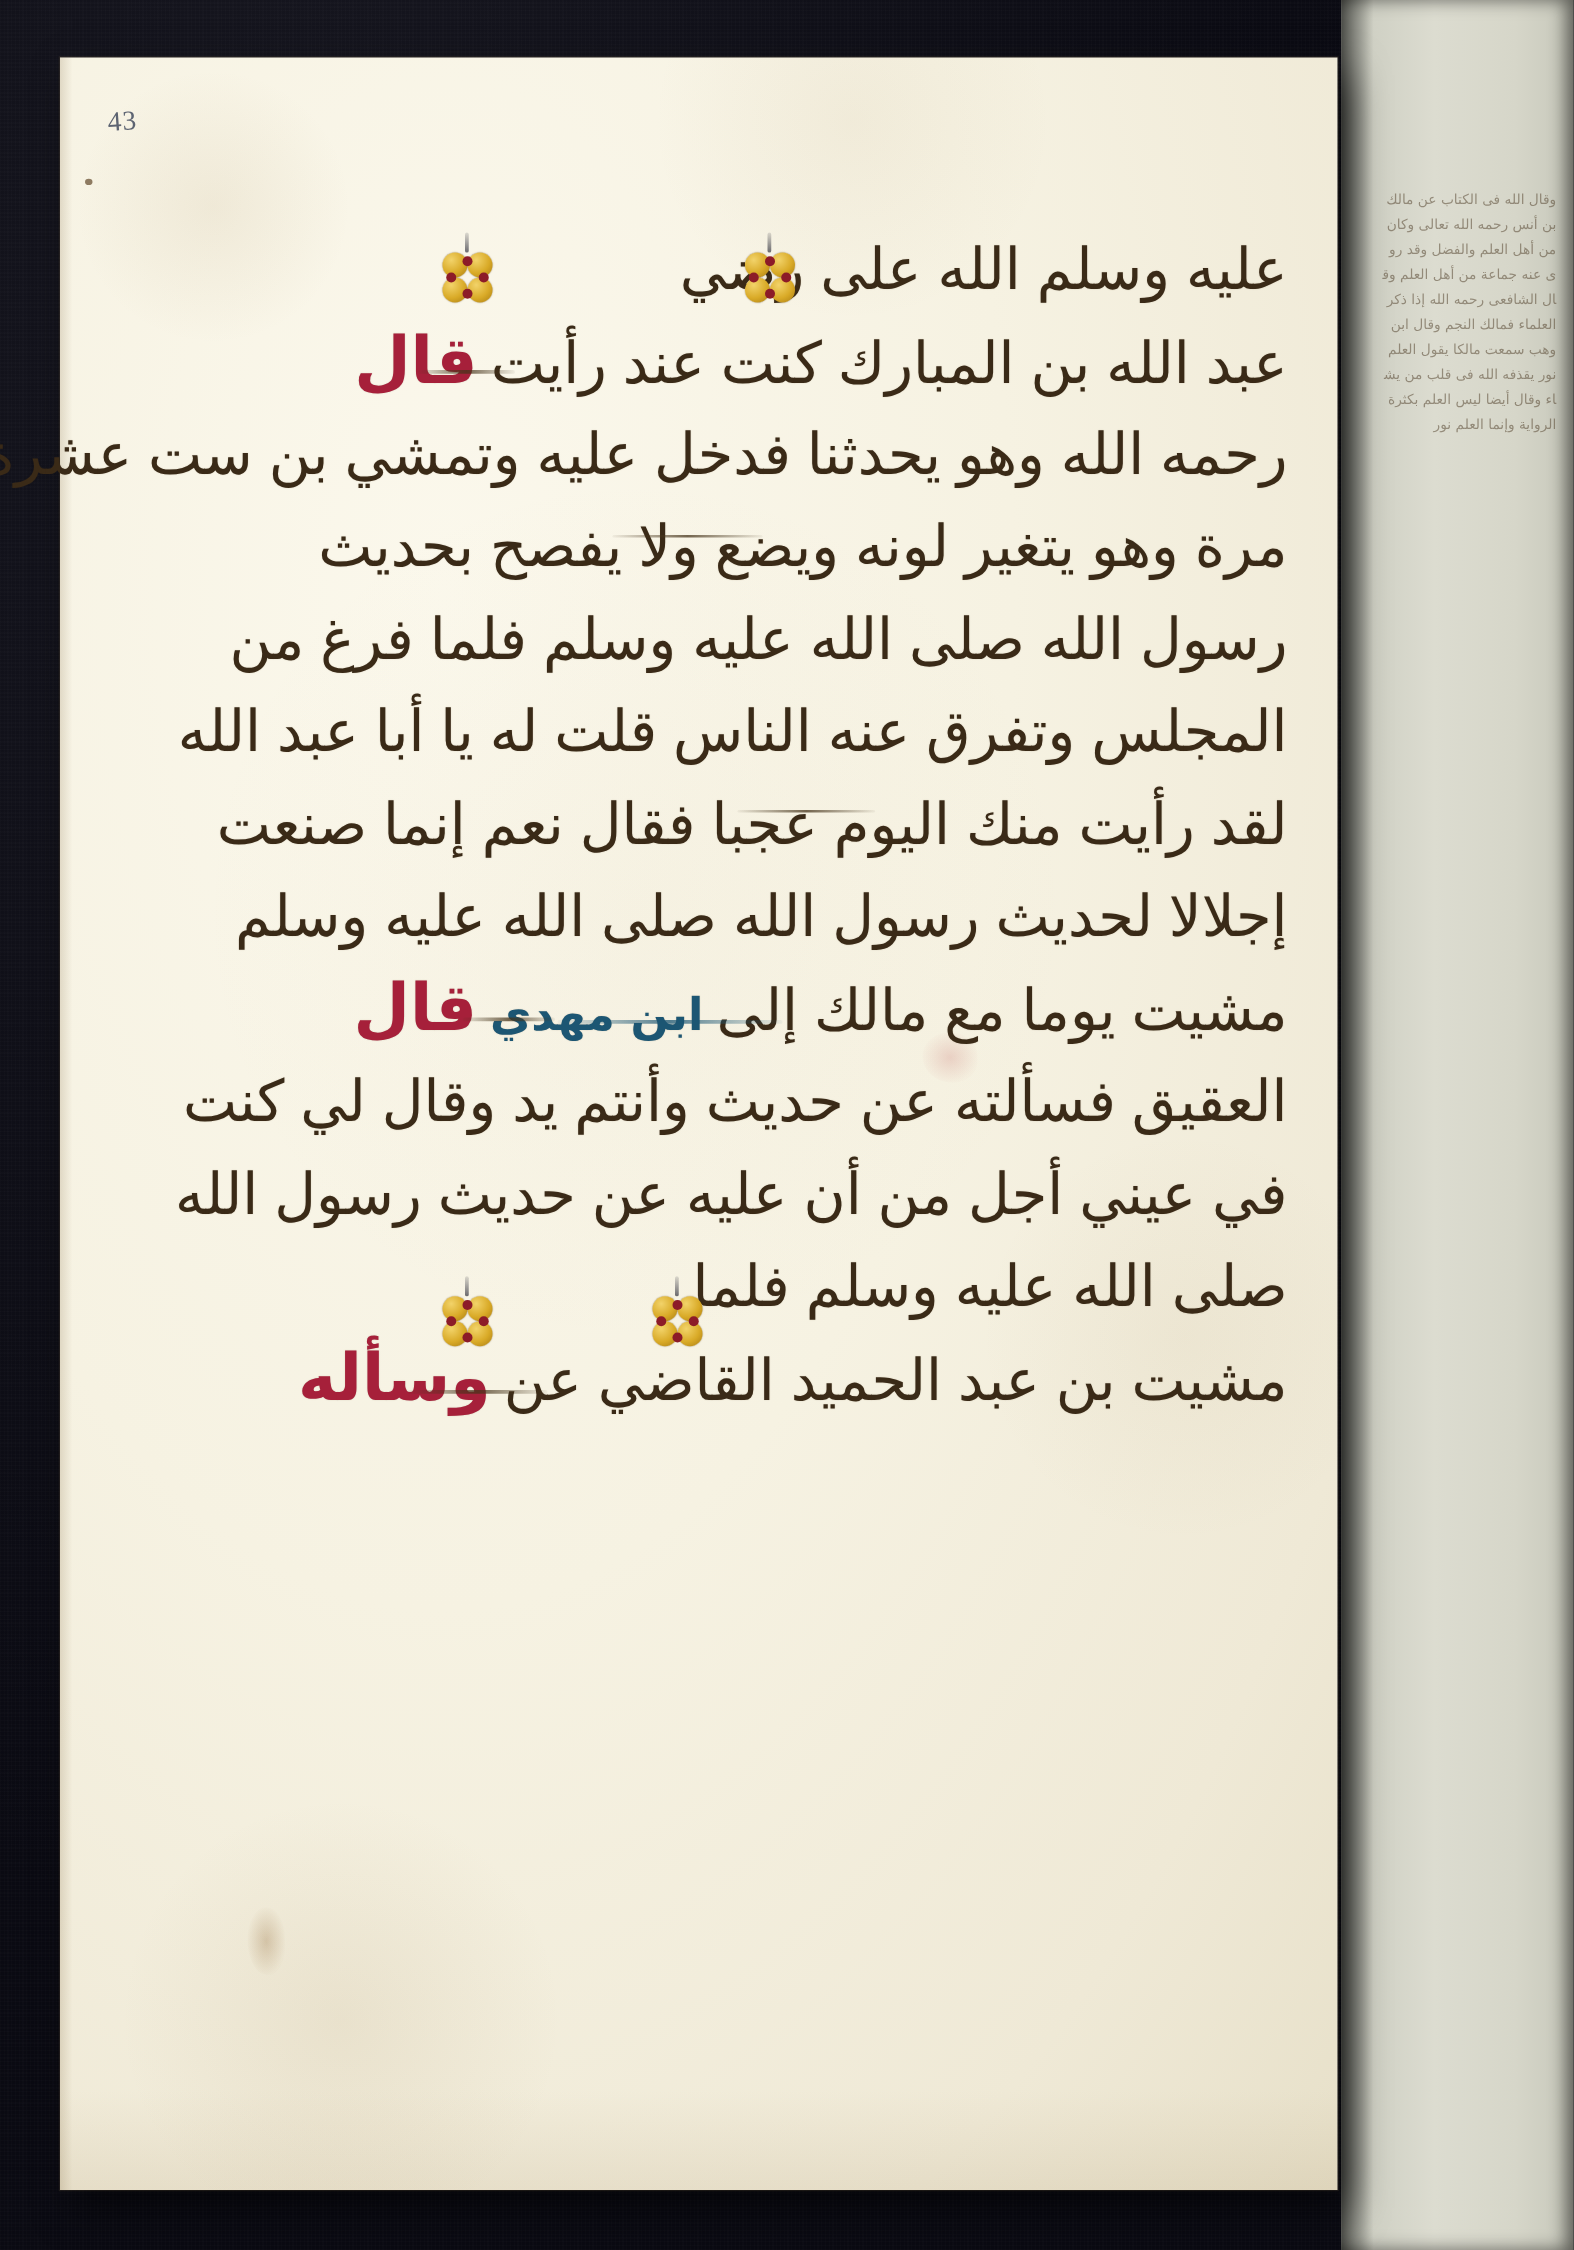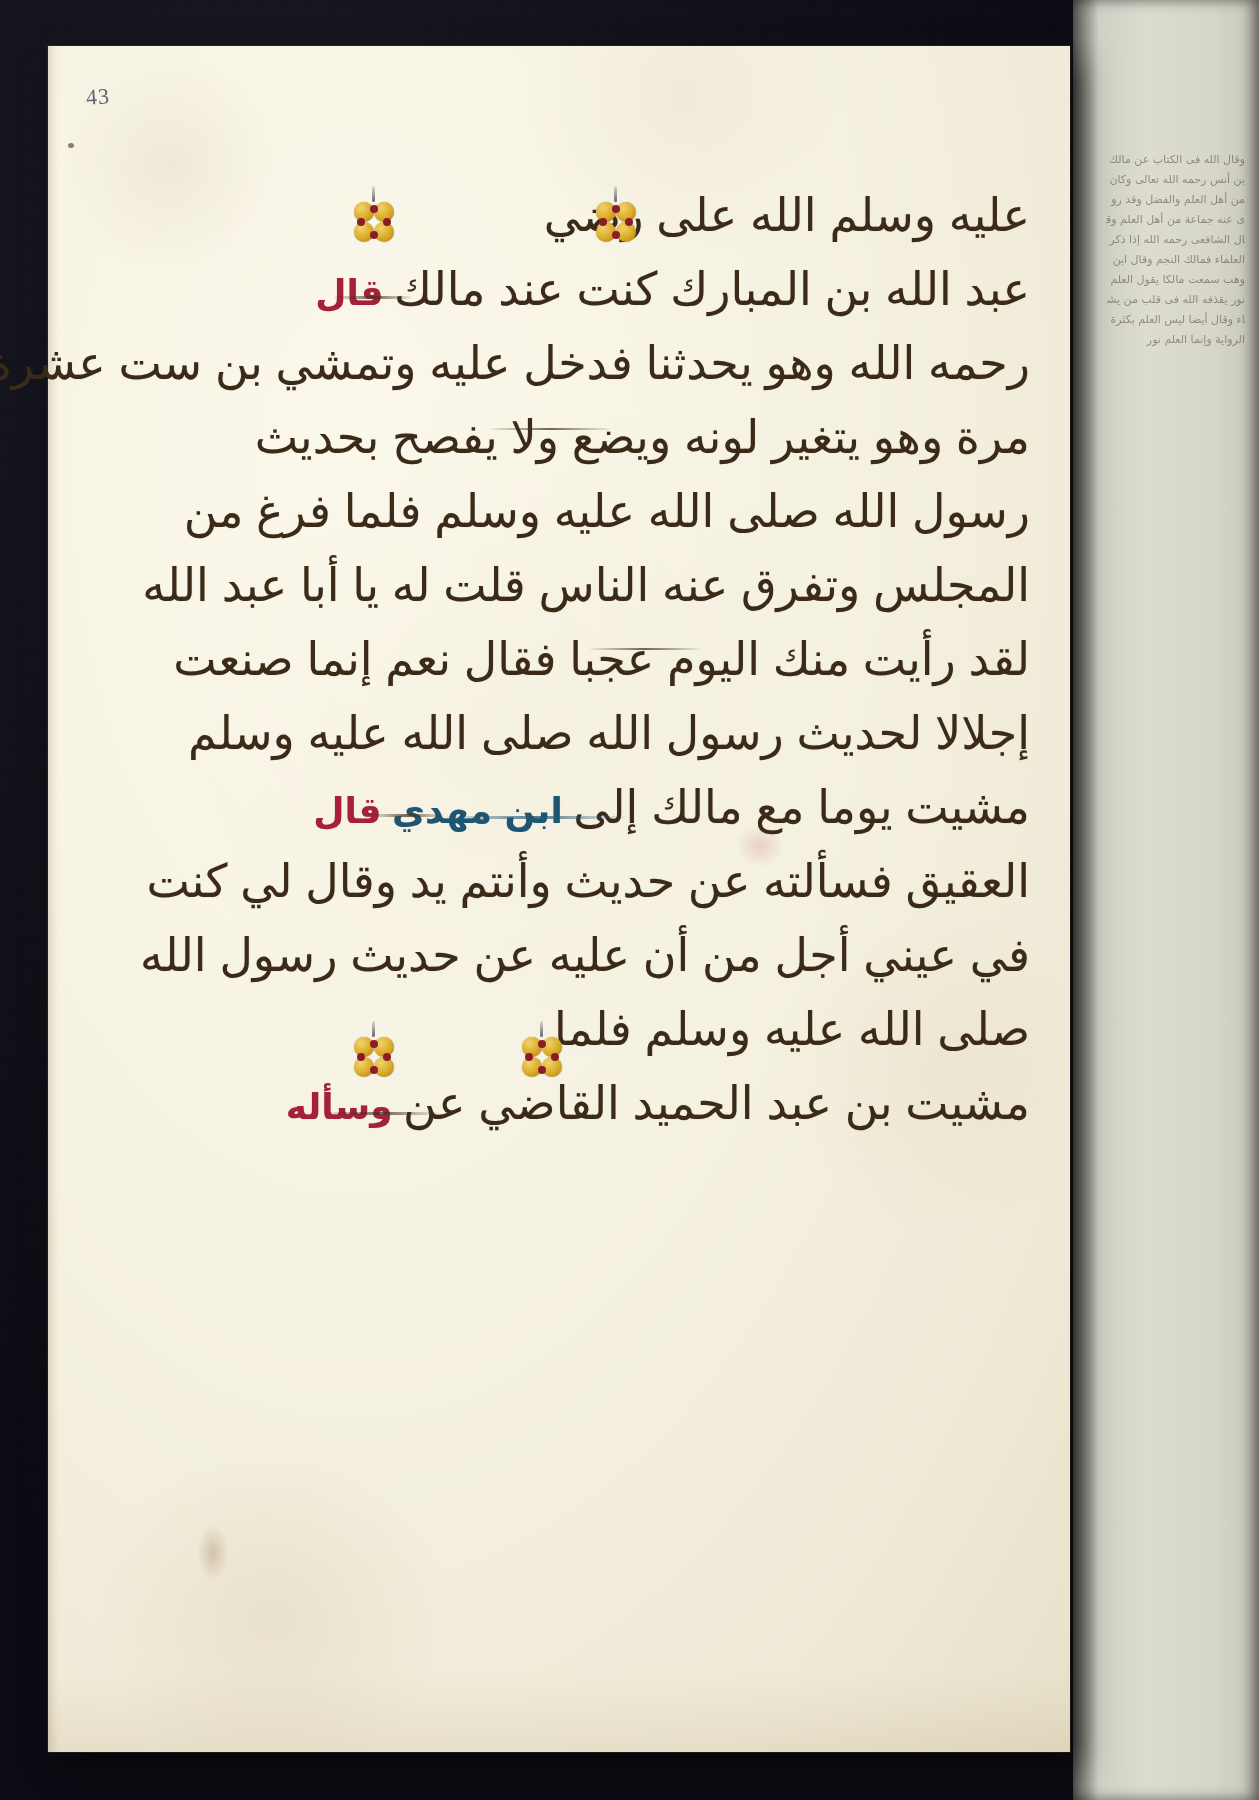--- a/index.html
+++ b/index.html
@@ -166,21 +166,21 @@
     color: #3a2a17;
     letter-spacing: 1px;
     text-shadow: 0 0 1px rgba(70,50,25,0.25);
   }
   .line .ar {
     font-family: Liberation Sans, sans-serif;
     font-size: 46px;
   }
   .rubric {
     color: #a6203a;
-    font-size: 36px;
+    font-size: 52px;
     font-weight: bold;
   }
   .blue {
     color: #1c5673;
     font-size: 36px;
     font-weight: bold;
   }
 
   
   .flourish {
@@ -249,21 +249,21 @@
   <div class="folio-number">43</div>
   <div class="ink-speck"></div>
 
   <div class="textblock">
 
     <div class="line">
       <span class="ar">عليه وسلم الله على رضي</span>
     </div>
 
     <div class="line">
-      <span class="ar">عبد الله بن المبارك كنت عند مالك</span>
+      <span class="ar">عبد الله بن المبارك كنت عند رأيت</span>
       <span class="rubric">قال</span>
       <div class="flourish" style="right:618px; top:44px; width:78px;"></div>
     </div>
 
     <div class="line">
       <span class="ar">رحمه الله وهو يحدثنا فدخل عليه وتمشي بن ست عشرة</span>
     </div>
 
     <div class="line">
       <span class="ar">مرة وهو يتغير لونه ويضع ولا يفصح بحديث</span>

